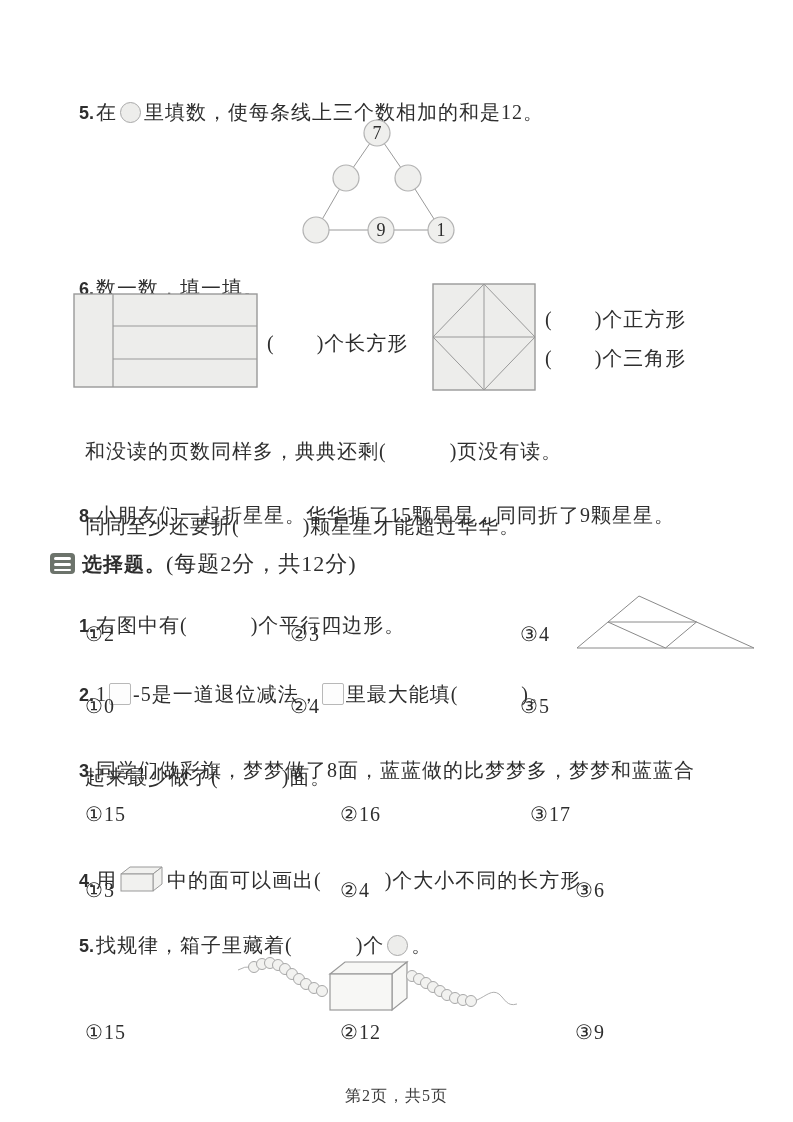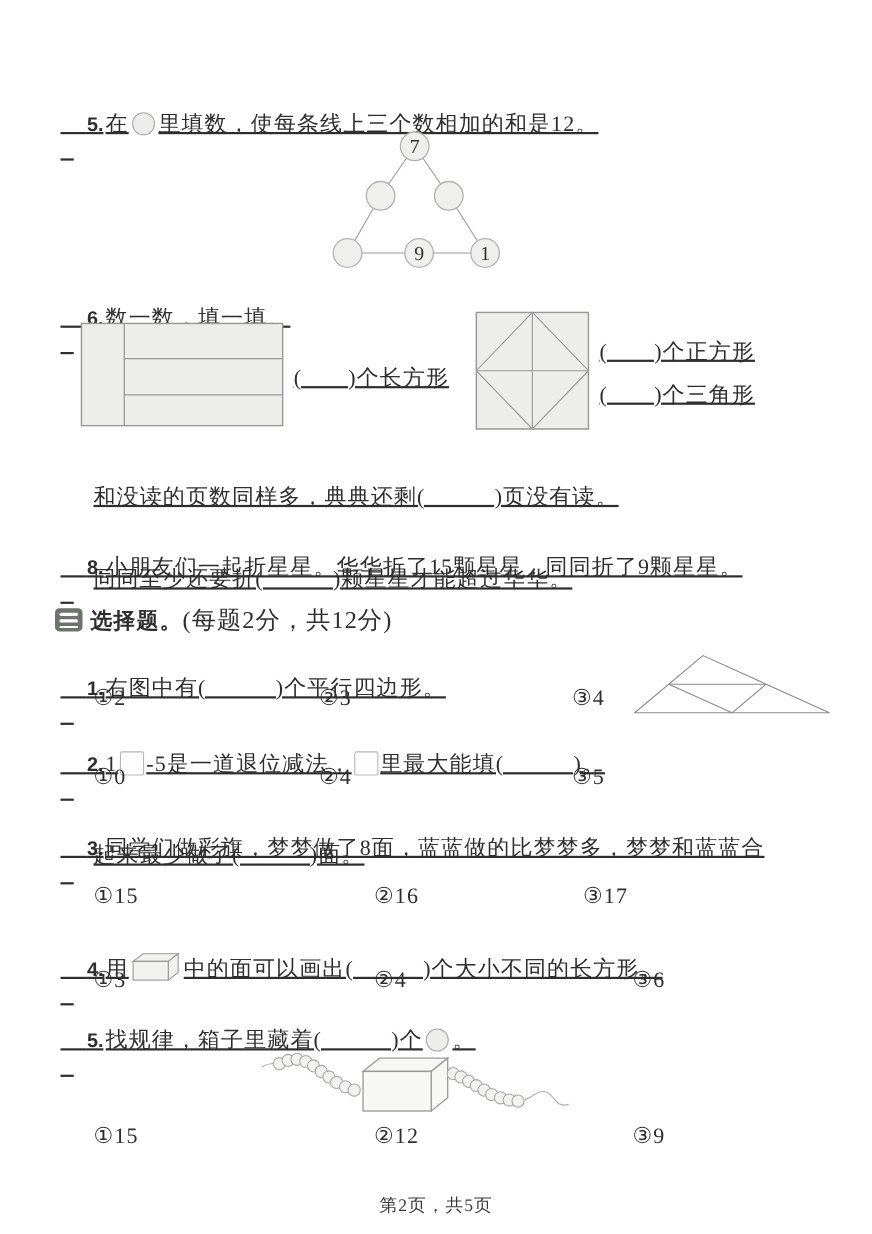--- a/index.html
+++ b/index.html
@@ -4,21 +4,21 @@
 <style>
   * { margin:0; padding:0; box-sizing:border-box; }
   html,body { background:#ffffff; }
   body {
     width:793px; height:1122px;
     font-family:"Liberation Serif","DejaVu Serif",serif;
     color:#2e2e2e;
   }
   .page { position:relative; width:793px; height:1122px; background:#fff; overflow:hidden; }
   .abs { position:absolute; }
-  .qline { font-size:20px; letter-spacing:1px; white-space:pre;text-decoration:underline; }
+  .qline { font-size:20px; letter-spacing:1px; white-space:pre; }
   .qnum {
     font-family:"Liberation Sans","DejaVu Sans",sans-serif;
     font-weight:bold; font-size:18px; letter-spacing:0; margin-right:2px;
   }
   .opt { position:absolute; font-size:20px; letter-spacing:1px; white-space:pre; }
   .inline-circle {
     display:inline-block; width:21px; height:21px; border:1px solid #a9a9a9;
     border-radius:50%; background:#ededeb; vertical-align:-4px; margin:0 3px;
   }
   .inline-box {

